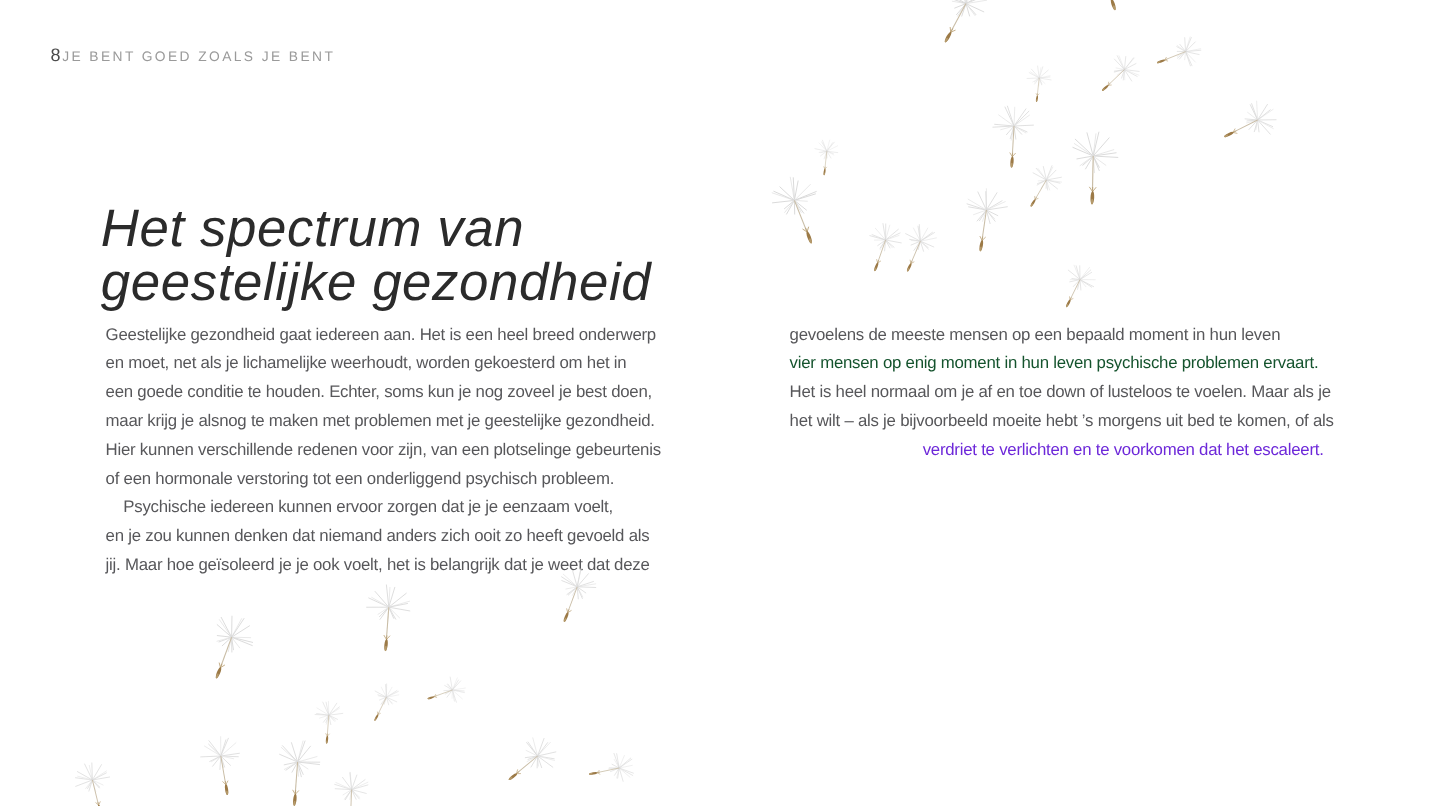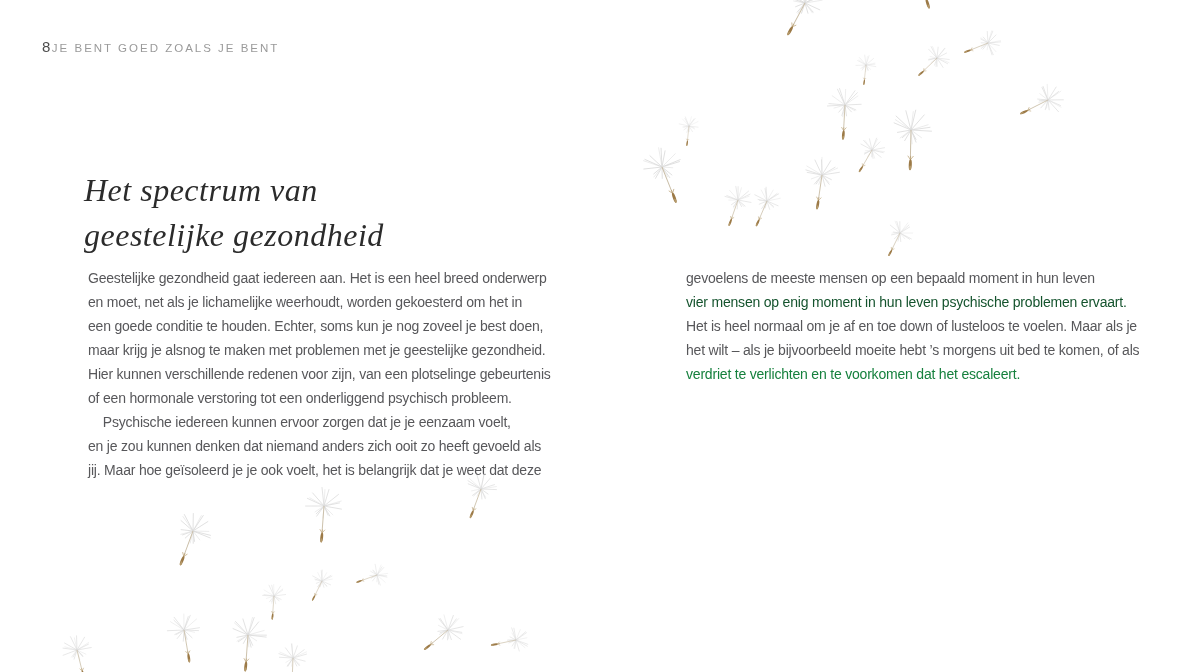--- a/index.html
+++ b/index.html
@@ -20,32 +20,32 @@
     font-size: 15px; color: #4c4c4c; letter-spacing: 0.5px;
   }
   .running-head {
     margin-left: 1px;
     font-size: 11.5px; color: #9a9a9a; letter-spacing: 2px;
   }
 
   .chapter-title {
     position: absolute; left: 84px; top: 168px;
     margin: 0; font-weight: 400;
-    font-family: Liberation Serif, serif; font-style: italic;
-    font-size: 32px; line-height: 45px; color: #2b2b2b;
+    font-family: Liberation Sans, sans-serif; font-style: italic;
+    font-size: 44px; line-height: 45px; color: #2b2b2b;
     letter-spacing: 0.5px;
   }
   .chapter-title span { display: block; }
 
   .col {
     position: absolute; top: 266px; width: 445px;
     color: #57575a;
   }
   .col-left  { left: 88px; }
-  .col-right { left: 686px; }
+  .col-right { left: 658px; }
   .bodyline {
     font-size: 14px; line-height: 24px; letter-spacing: -0.2px;
     white-space: pre;
   }
 
   .seeds-layer {
     position: absolute; left: 0; top: 0;
     pointer-events: none;
   }
 </style>
@@ -74,21 +74,21 @@
     <div class="bodyline" style="color: rgb(87, 87, 90);">    Psychische iedereen kunnen ervoor zorgen dat je je eenzaam voelt,</div>
     <div class="bodyline" style="color: rgb(87, 87, 90);">en je zou kunnen denken dat niemand anders zich ooit zo heeft gevoeld als</div>
     <div class="bodyline" style="color: rgb(87, 87, 90);">jij. Maar hoe geïsoleerd je je ook voelt, het is belangrijk dat je weet dat deze</div>
   </div>
 
   <div class="col col-right">
     <div class="bodyline" style="color: rgb(87, 87, 90);">gevoelens de meeste mensen op een bepaald moment in hun leven</div>
     <div class="bodyline" style="color: #14532d;">vier mensen op enig moment in hun leven psychische problemen ervaart.</div>
     <div class="bodyline" style="color: rgb(87, 87, 90);">Het is heel normaal om je af en toe down of lusteloos te voelen. Maar als je</div>
     <div class="bodyline" style="color: rgb(87, 87, 90);">het wilt – als je bijvoorbeeld moeite hebt ’s morgens uit bed te komen, of als</div>
-    <div class="bodyline" style="color: #15803d;">verdriet te verlichten en te voorkomen dat het escaleert.</div>
+    <div class="bodyline" style="color: #6d28d9; text-align: right;">verdriet te verlichten en te voorkomen dat het escaleert.</div>
   </div>
 
   <svg class="seeds-layer" width="1200" height="672" viewBox="0 0 1200 672">
       <g transform="translate(805,3) rotate(30) scale(1)">
         <line x1="0" y1="0" x2="0.0" y2="-16.0" stroke="#e7e7e7" stroke-width="0.7"></line>
         <line x1="0" y1="0" x2="9.1" y2="-15.8" stroke="#d9d9d9" stroke-width="0.7"></line>
         <line x1="0" y1="0" x2="11.5" y2="-15.1" stroke="#d9d9d9" stroke-width="0.7"></line>
         <line x1="0" y1="0" x2="13.7" y2="-11.2" stroke="#e7e7e7" stroke-width="0.7"></line>
         <line x1="0" y1="0" x2="16.6" y2="-1.5" stroke="#d9d9d9" stroke-width="0.7"></line>
         <line x1="0" y1="0" x2="12.0" y2="3.9" stroke="#d9d9d9" stroke-width="0.7"></line>

